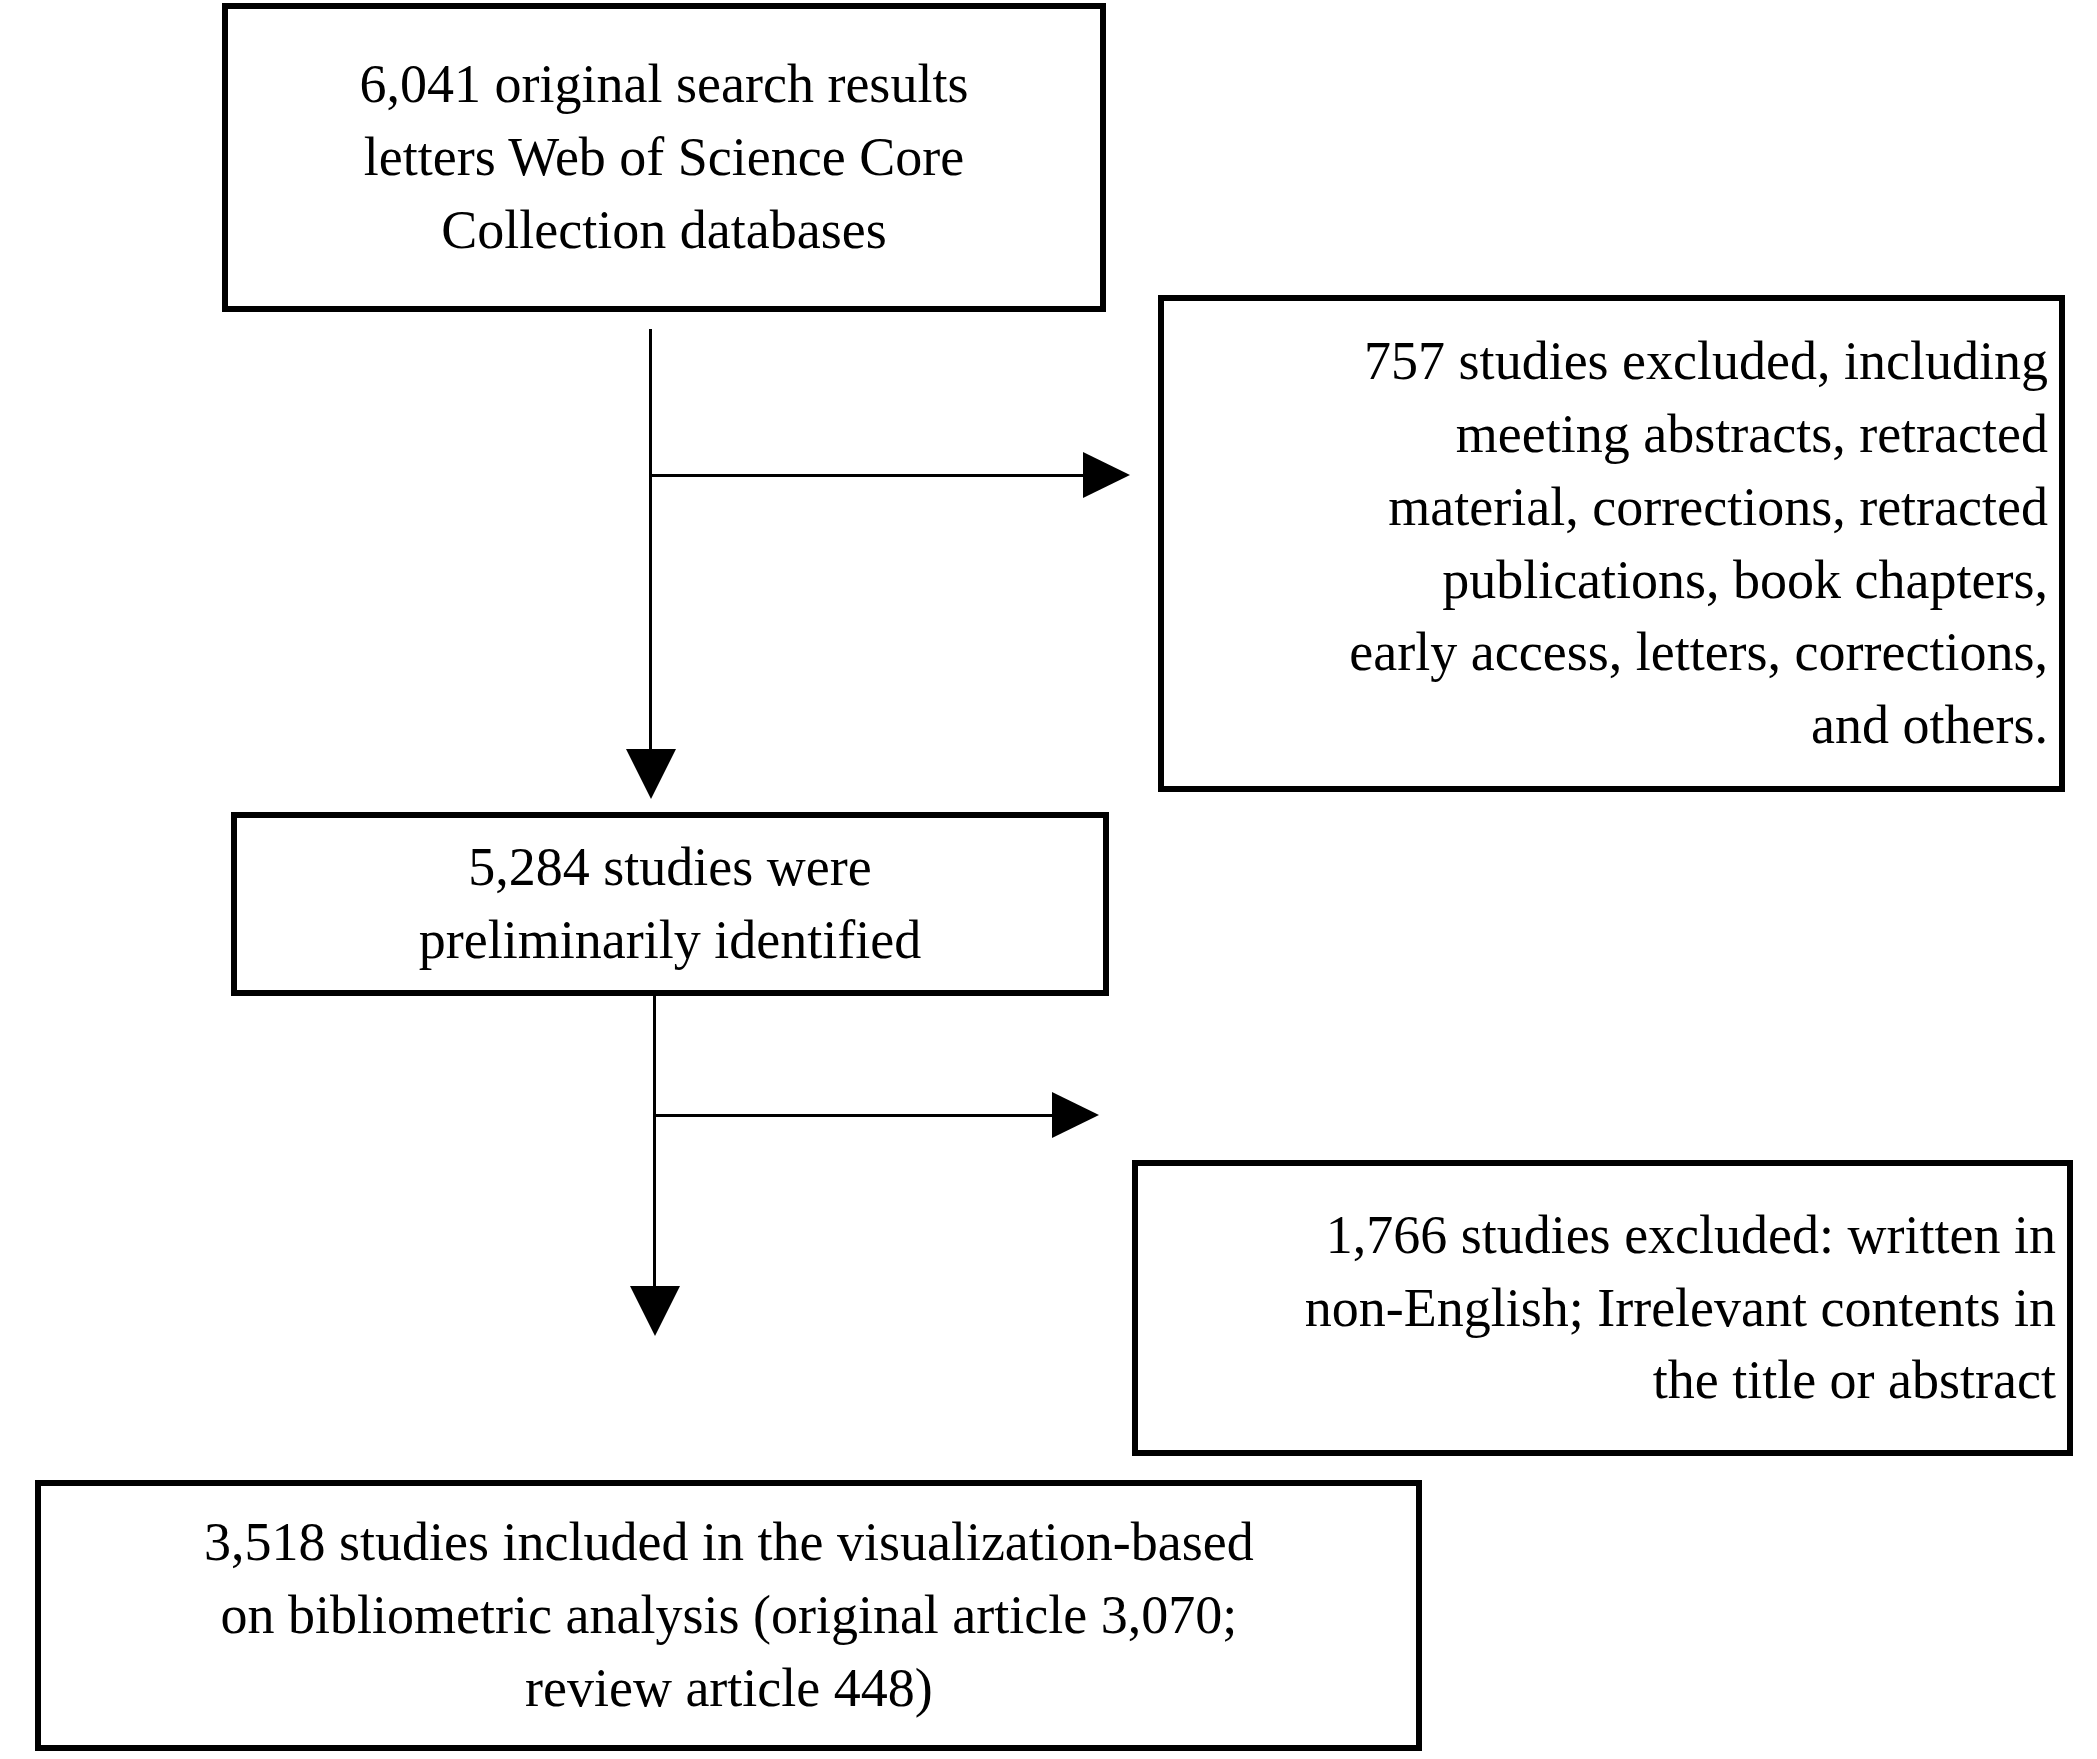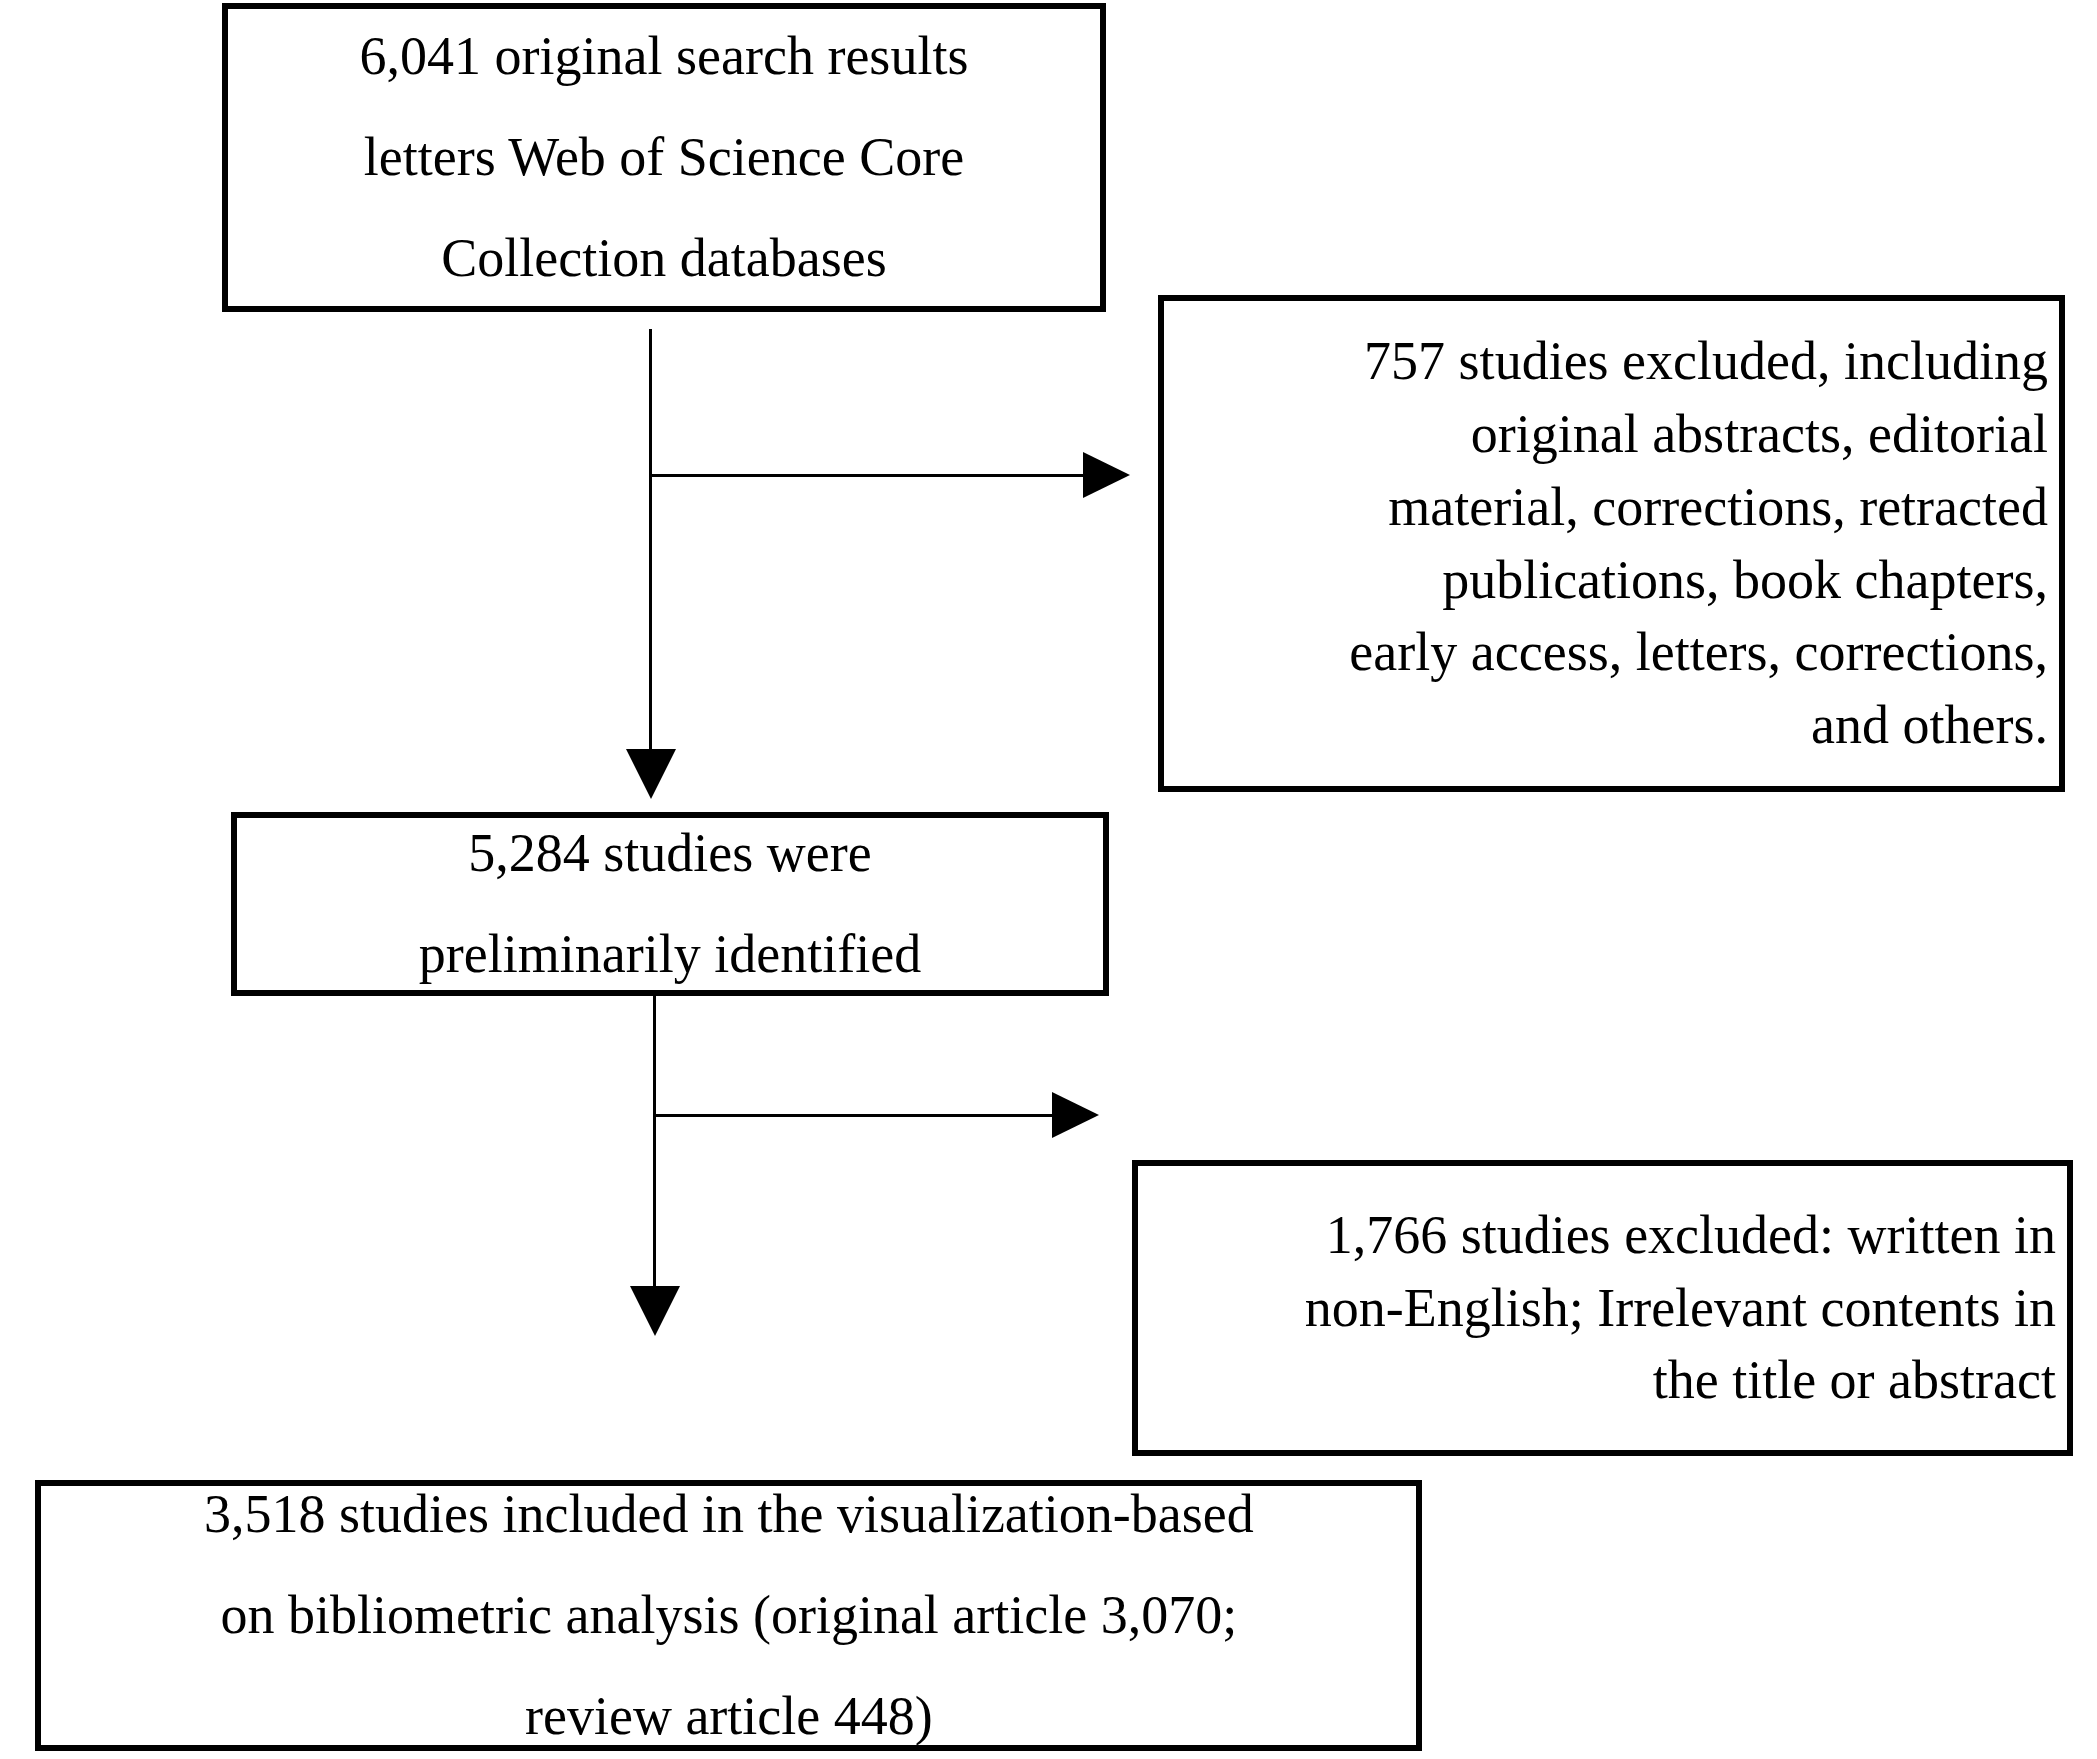--- a/index.html
+++ b/index.html
@@ -24,21 +24,21 @@
     display: flex;
     flex-direction: column;
     justify-content: center;
     font-size: 54px;
     line-height: 1.35;
   }
   .box .line {
     display: block;
     white-space: nowrap;
   }
-  .center { text-align: center; gap: 28px; }
+  .center { text-align: center; }
   .leftalign { text-align: right; }
 
   
   #box-search   { left: 222px;  top: 2.8px;    width: 884px; height: 309px; }
   #box-excl1    { left: 1158px; top: 295px;  width: 907px; height: 497px; padding-left: 36px; padding-right: 11px; }
   #box-prelim   { left: 231px;  top: 812px; width: 878px; height: 184px; }
   #box-excl2    { left: 1132px; top: 1160px; width: 941px; height: 296px; padding-left: 52px; padding-right: 11px; }
   #box-included { left: 3.4px;    top: 1480px; width: 1387px; height: 271px; margin-left: 32px; }
 
   
@@ -89,21 +89,21 @@
   </div>
 
   <div class="shaft-v" id="shaft-down-1"></div>
   <div class="head-down" id="head-down-1"></div>
 
   <div class="shaft-h" id="branch-right-1"></div>
   <div class="head-right" id="head-right-1"></div>
 
   <div class="box leftalign" id="box-excl1">
     <span class="line">757 studies excluded, including</span>
-    <span class="line">original abstracts, editorial</span>
+    <span class="line">meeting abstracts, retracted</span>
     <span class="line">material, corrections, retracted</span>
     <span class="line">publications, book chapters,</span>
     <span class="line">early access, letters, corrections,</span>
     <span class="line">and others.</span>
   </div>
 
   <div class="box center" id="box-prelim">
     <span class="line">5,284 studies were</span>
     <span class="line">preliminarily identified</span>
   </div>

